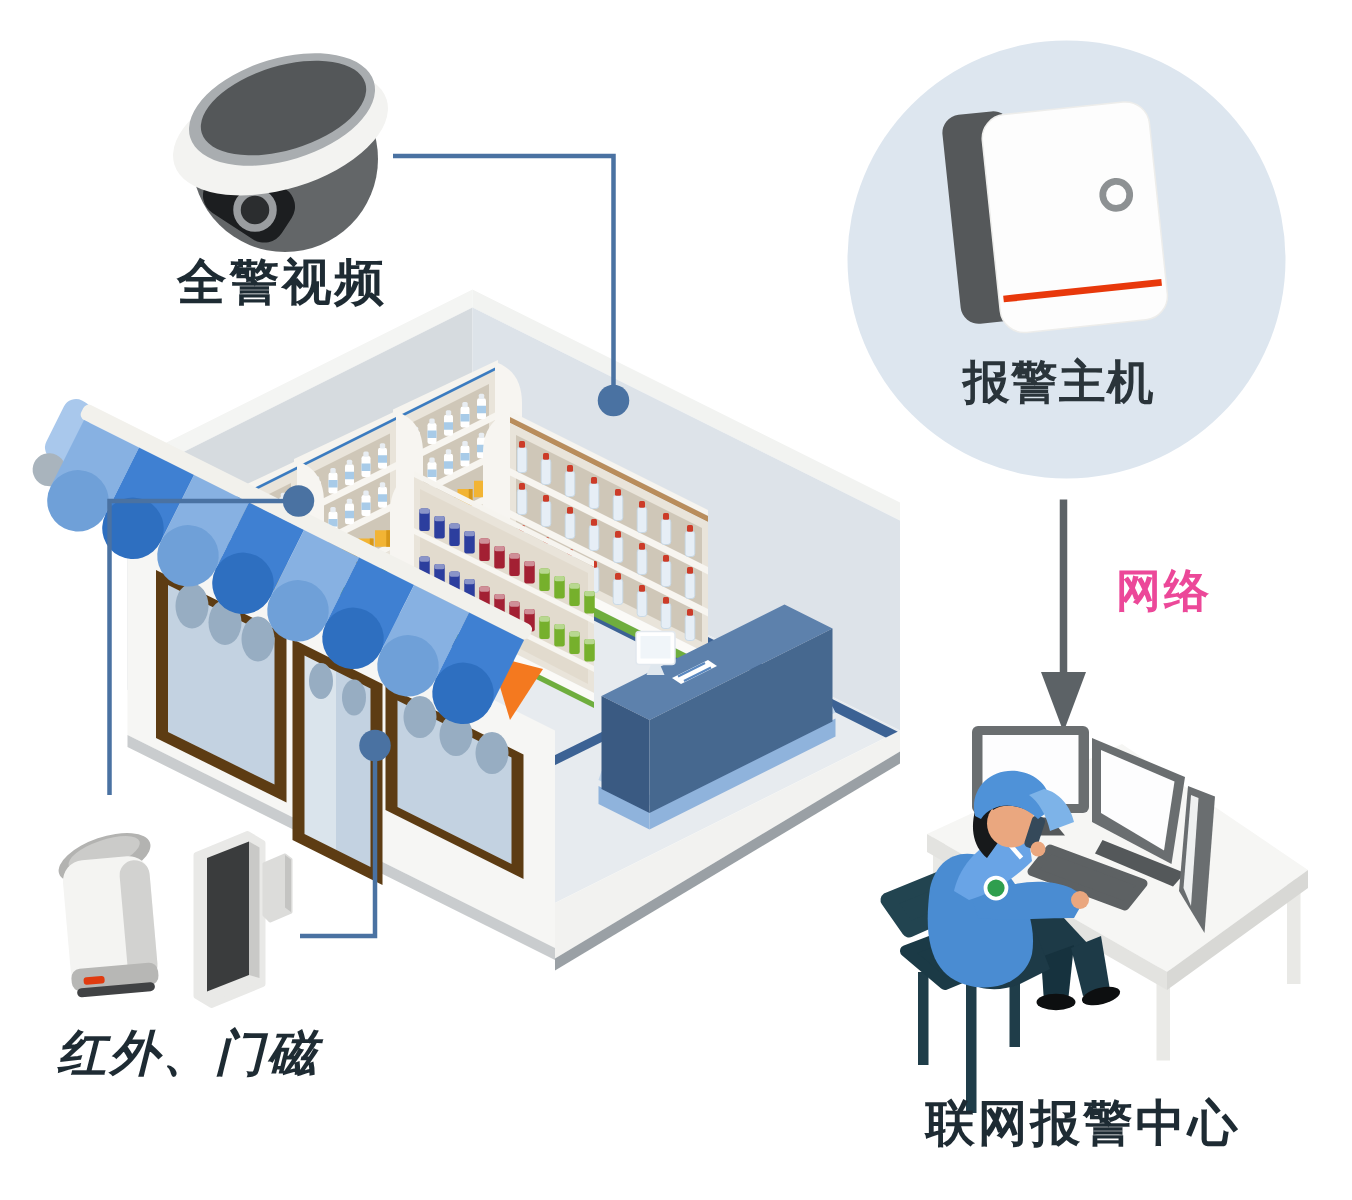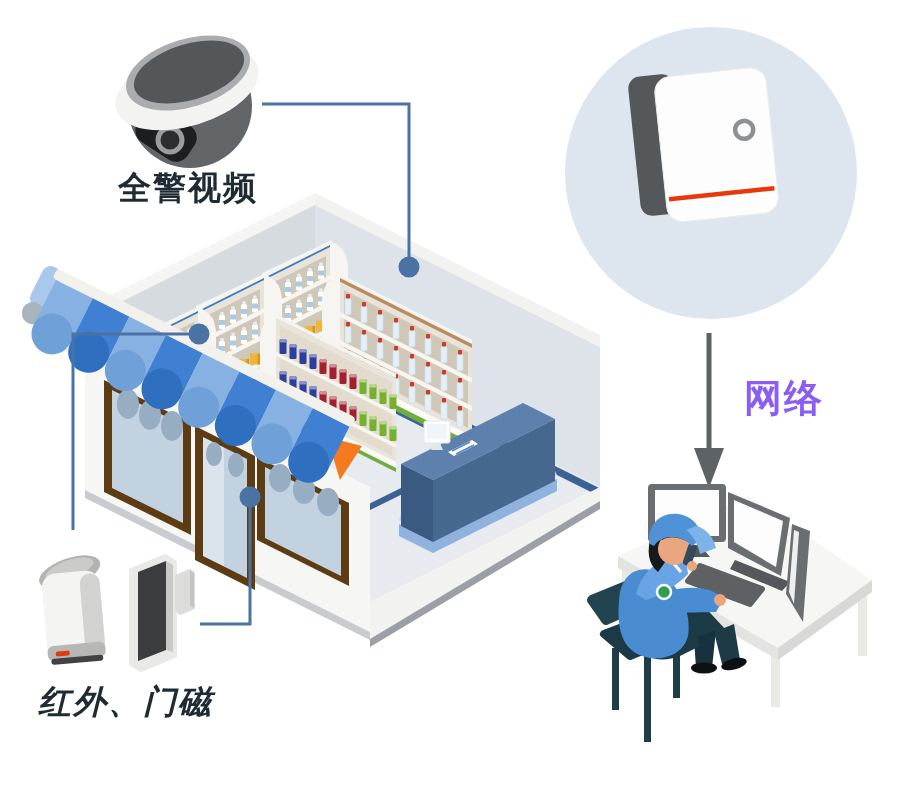--- a/index.html
+++ b/index.html
@@ -1,21 +1,21 @@
 <!DOCTYPE html>
 <html><head>
 <meta charset="utf-8">
 <style>
   html,body{margin:0;padding:0;background:#ffffff;}
   .stage{position:relative;width:901px;height:800px;background:#ffffff;overflow:hidden;
          font-family:"Liberation Sans",sans-serif;}
   .stage svg{position:absolute;left:0;top:0;}
   .lbl{position:absolute;font-weight:700;font-size:33px;letter-spacing:2px;
        color:#1e2b33;white-space:nowrap;line-height:1.1;}
-  .lbl.gray{color:#8b5cf6;font-size:38px;font-weight:600;}
+  .lbl.gray{color:#ec4899;font-size:30px;font-weight:600;}
   .lbl.host{font-size:31px;font-weight:600;color:#2a343a;letter-spacing:1px;}
 </style>
 </head>
 <body>
 
 <div class="stage">
 <svg width="901" height="800" viewBox="0 0 901 800">
 <defs>
   <g id="mbot">
           <rect x="-3" y="-14" width="6" height="14" rx="1.5" fill="#ffffff"></rect>
@@ -348,15 +348,17 @@
   <path d="M250,497 V624 H200"></path>
 </g>
 <g fill="#4a72a2">
   <circle cx="409" cy="267" r="10.5"></circle>
   <circle cx="199" cy="334" r="10.5"></circle>
   <circle cx="250" cy="497" r="10.5"></circle>
 </g>
 </svg>
 
 <div class="lbl" style="left:118px;top:170px;">全警视频</div>
+<div class="lbl host" style="left:642px;top:238px;">报警主机</div>
 <div class="lbl gray" style="left:744px;top:378px;">网络</div>
 <div class="lbl" style="left:38px;top:684px;font-style:italic;">红外、门磁</div>
+<div class="lbl" style="left:617px;top:731px;">联网报警中心</div>
 </div>
 
 </body></html>

